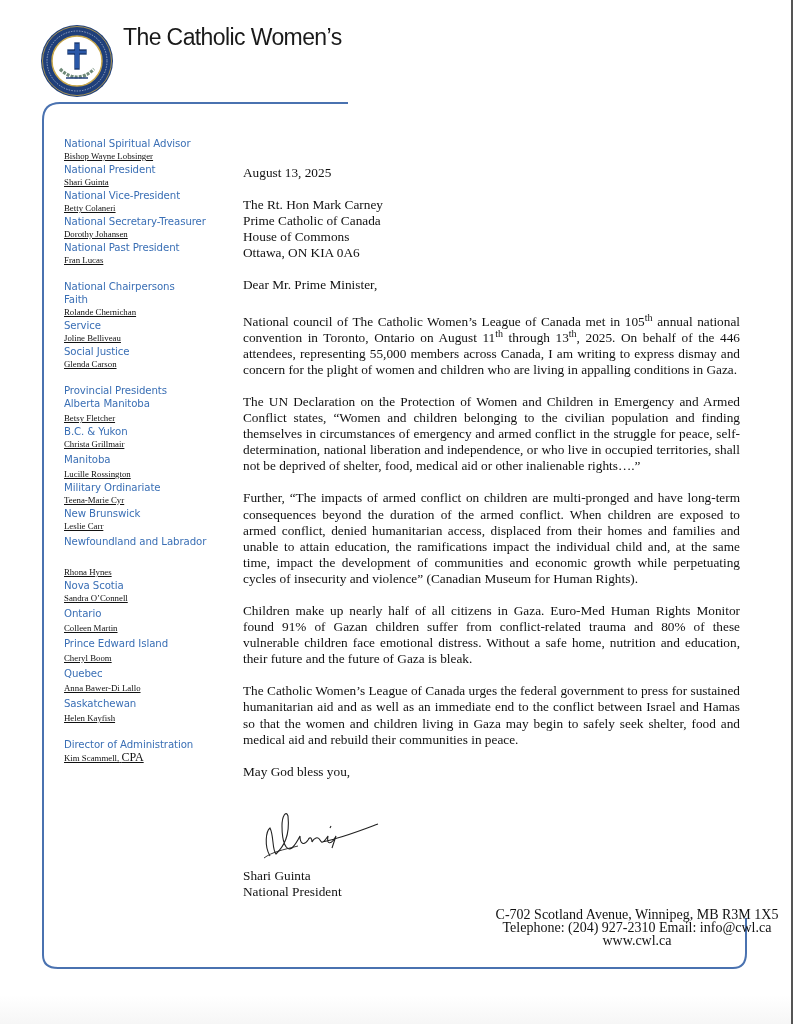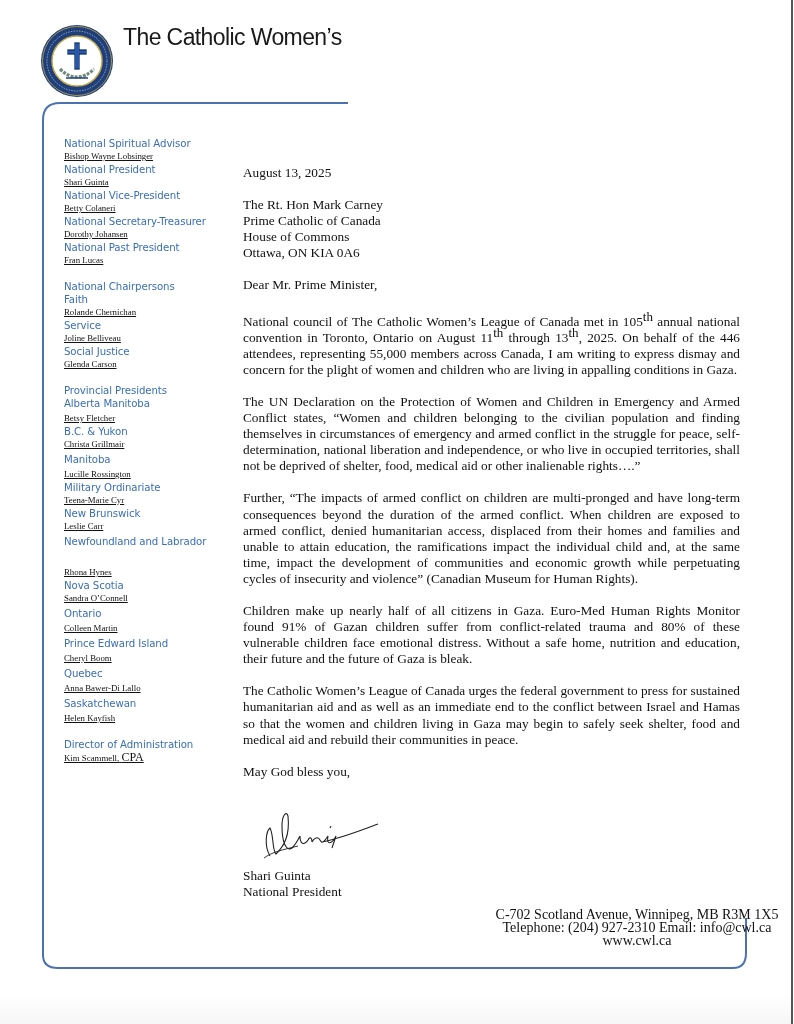--- a/index.html
+++ b/index.html
@@ -46,21 +46,21 @@
   .sb-name .suffix { font-size: 12px; }
   .sb-gap { height: 13px; }
   
   .letter {
     position: absolute; left: 243px; top: 133px; width: 497px;
     font-size: 13.3px; line-height: 16.1px; margin-top: 32px;
   }
   .letter p { margin: 0; }
   .just { text-align: justify; }
   .mb { margin-bottom: 16px !important; }
-  sup { font-size: 13px; line-height: 0; vertical-align: 5px; }
+  sup { font-size: 10px; line-height: 0; vertical-align: 5px; }
   .sig {
     position: absolute; left: 262px; top: 806px; width: 120px; height: 60px;
   }
   .sig-block {
     position: absolute; left: 243px; top: 868px;
     font-size: 13.3px; line-height: 16.1px;
   }
   .footer {
     position: absolute; left: 480px; top: 908px; width: 314px;
     text-align: center; font-size: 14px; line-height: 13px; color: #111;

